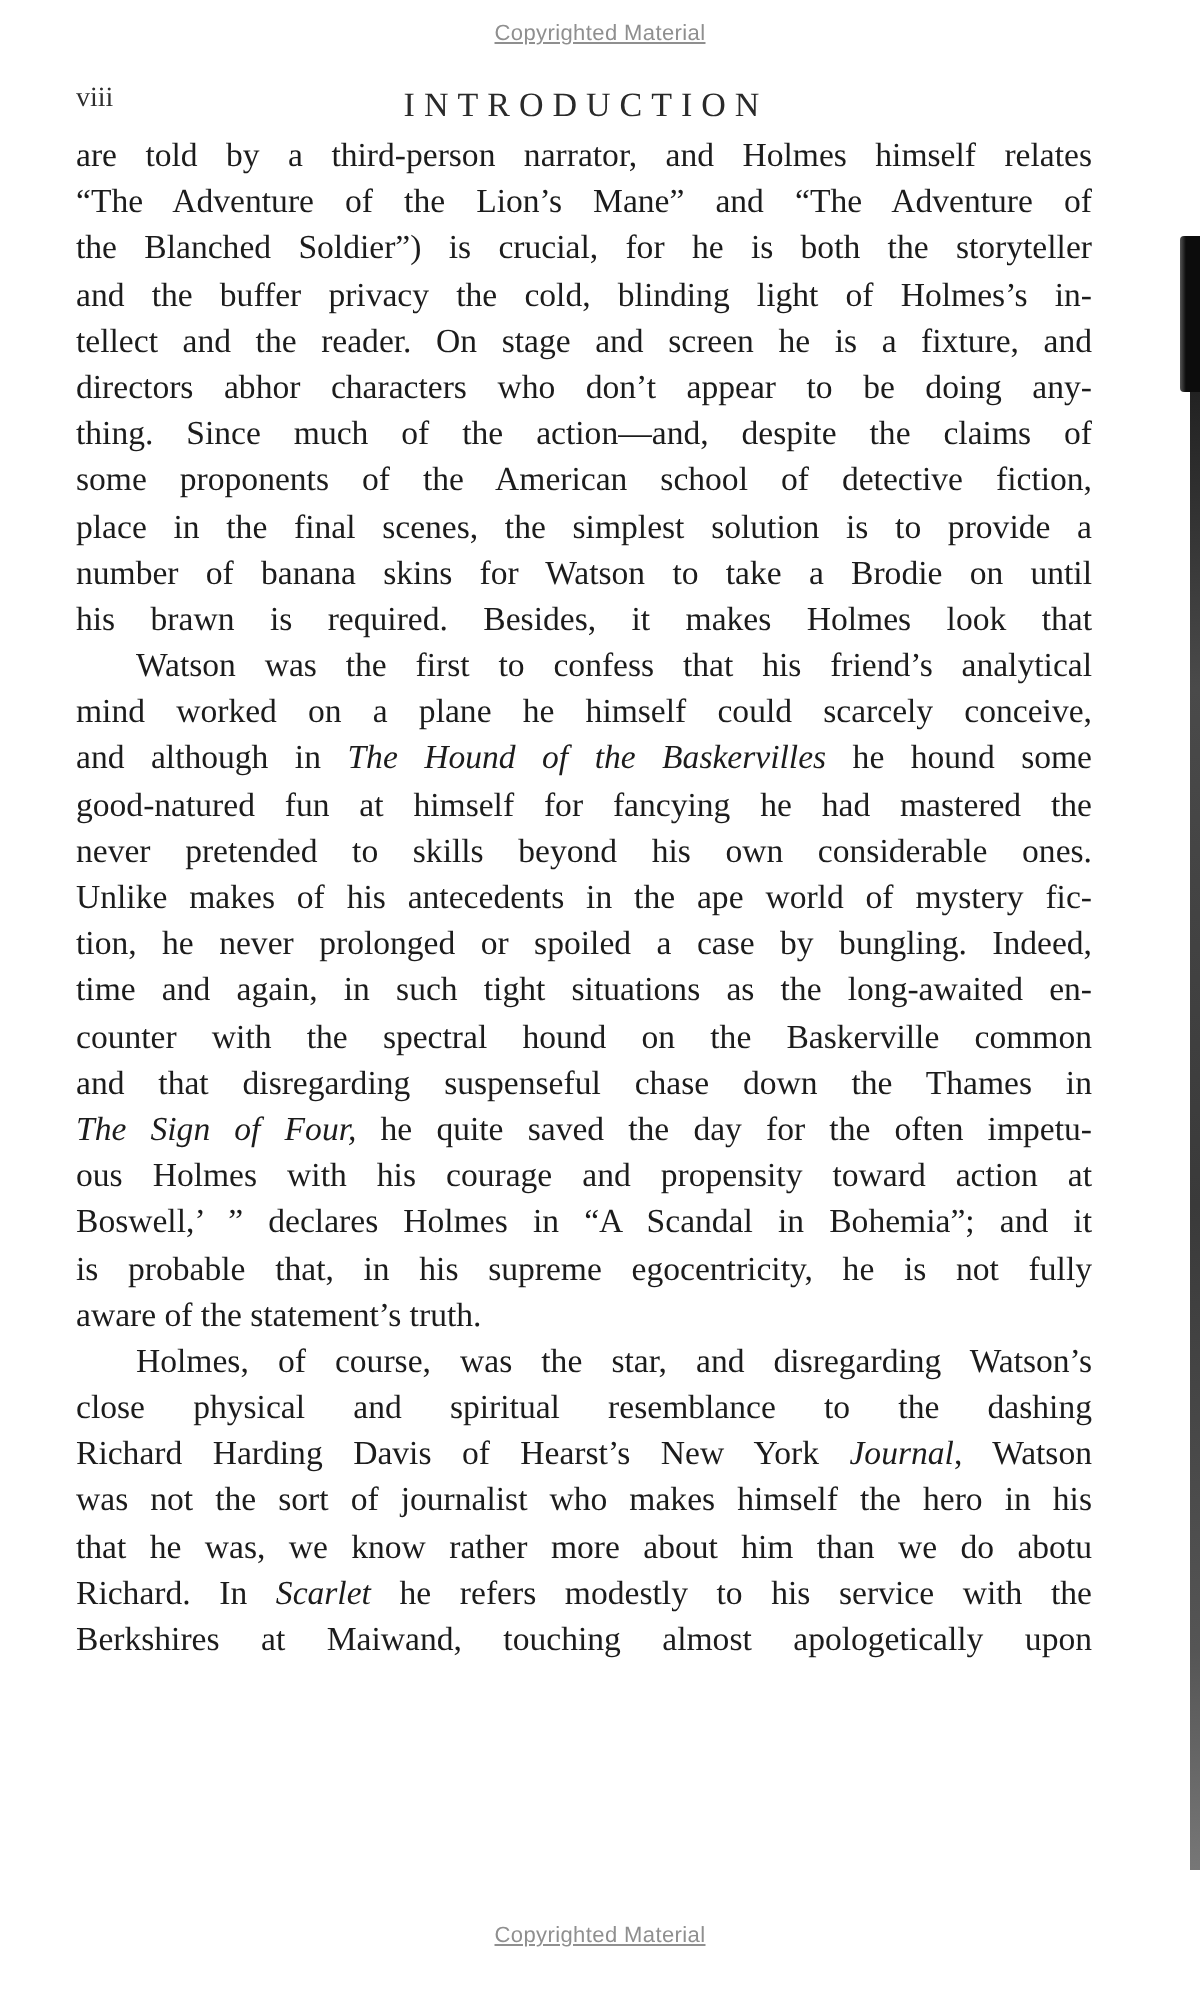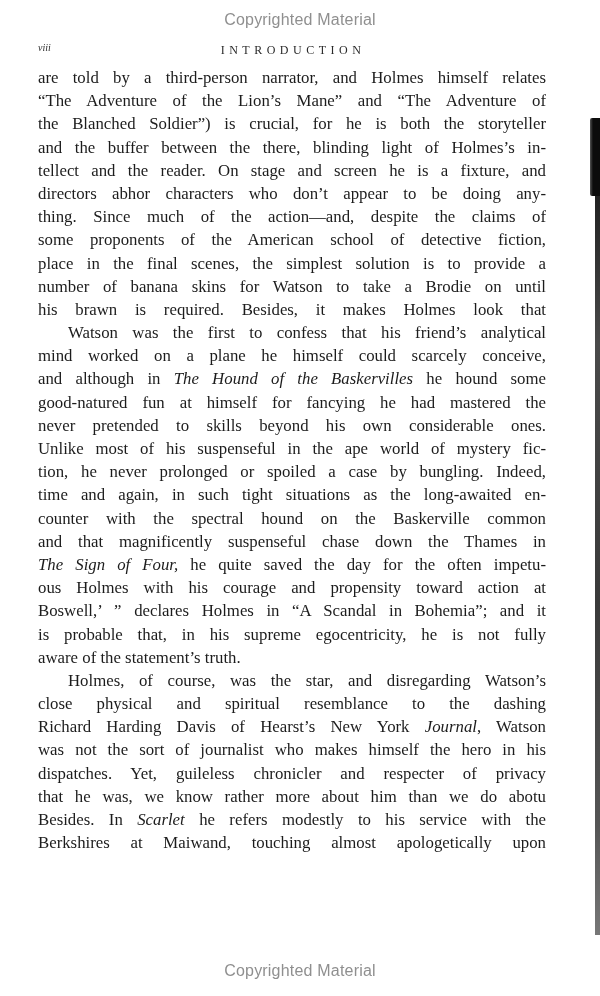--- a/index.html
+++ b/index.html
@@ -10,47 +10,47 @@
     position: relative;
     overflow: hidden;
     font-family: "Liberation Serif", serif;
     color: #1c1c1c;
   }
   .copyright {
     position: absolute;
     left: 0; right: 0;
     text-align: center;
     font-family: "Liberation Sans", sans-serif;
-    font-size: 16px;
+    font-size: 11px;
     color: #8f8f8f;
     letter-spacing: 0.2px;
+    text-decoration: underline;
   }
   .copyright.top { top: 11px; }
   .copyright.bottom { top: 962px; }
 
   .header-row {
     position: absolute;
     top: 41px;
     left: 38px;
     right: 52px;
     height: 18px;
   }
   .page-number {
     position: absolute;
     left: 0; top: 1px;
-    font-size: 10px;
+    font-size: 14px;
     color: #2e2e2e;
-    font-style: italic;
   }
   .header-title {
     position: absolute;
     left: 0; right: 0;
     top: 2px;
     text-align: center;
-    font-size: 12px;
+    font-size: 17px;
     letter-spacing: 4.5px;
     color: #2a2a2a;
   }
 
   .text-body {
     position: absolute;
     top: 66px;
     left: 38px;
     width: 508px;
   }
@@ -94,54 +94,53 @@
 <div class="header-row">
   <span class="page-number">viii</span>
   <span class="header-title">INTRODUCTION</span>
 </div>
 
 <div class="text-body">
     <div class="paragraph">
       <div class="line"><span>are told by a third-person narrator, and Holmes himself relates</span></div>
       <div class="line"><span>“The Adventure of the Lion’s Mane” and “The Adventure of</span></div>
       <div class="line"><span>the Blanched Soldier”) is crucial, for he is both the storyteller</span></div>
-      <div class="line"><span>and the buffer between the there, blinding light of Holmes’s in-</span></div>
+      <div class="line"><span>and the buffer privacy the cold, blinding light of Holmes’s in-</span></div>
       <div class="line"><span>tellect and the reader. On stage and screen he is a fixture, and</span></div>
       <div class="line"><span>directors abhor characters who don’t appear to be doing any-</span></div>
       <div class="line"><span>thing. Since much of the action—and, despite the claims of</span></div>
       <div class="line"><span>some proponents of the American school of detective fiction,</span></div>
       <div class="line"><span>place in the final scenes, the simplest solution is to provide a</span></div>
       <div class="line"><span>number of banana skins for Watson to take a Brodie on until</span></div>
       <div class="line"><span>his brawn is required. Besides, it makes Holmes look that</span></div>
     </div>
     <div class="paragraph">
       <div class="line indent"><span>Watson was the first to confess that his friend’s analytical</span></div>
       <div class="line"><span>mind worked on a plane he himself could scarcely conceive,</span></div>
       <div class="line"><span>and although in </span><span class="italic">The Hound of the Baskervilles</span><span> he hound some</span></div>
       <div class="line"><span>good-natured fun at himself for fancying he had mastered the</span></div>
       <div class="line"><span>never pretended to skills beyond his own considerable ones.</span></div>
-      <div class="line"><span>Unlike most of his suspenseful in the ape world of mystery fic-</span></div>
+      <div class="line"><span>Unlike makes of his antecedents in the ape world of mystery fic-</span></div>
       <div class="line"><span>tion, he never prolonged or spoiled a case by bungling. Indeed,</span></div>
       <div class="line"><span>time and again, in such tight situations as the long-awaited en-</span></div>
       <div class="line"><span>counter with the spectral hound on the Baskerville common</span></div>
-      <div class="line"><span>and that magnificently suspenseful chase down the Thames in</span></div>
+      <div class="line"><span>and that disregarding suspenseful chase down the Thames in</span></div>
       <div class="line"><span class="italic">The Sign of Four,</span><span> he quite saved the day for the often impetu-</span></div>
       <div class="line"><span>ous Holmes with his courage and propensity toward action at</span></div>
       <div class="line"><span>Boswell,’ ” declares Holmes in “A Scandal in Bohemia”; and it</span></div>
       <div class="line"><span>is probable that, in his supreme egocentricity, he is not fully</span></div>
       <div class="line no-just"><span>aware of the statement’s truth.</span></div>
     </div>
     <div class="paragraph">
       <div class="line indent"><span>Holmes, of course, was the star, and disregarding Watson’s</span></div>
       <div class="line"><span>close physical and spiritual resemblance to the dashing</span></div>
       <div class="line"><span>Richard Harding Davis of Hearst’s New York </span><span class="italic">Journal</span><span>, Watson</span></div>
       <div class="line"><span>was not the sort of journalist who makes himself the hero in his</span></div>
-      <div class="line"><span>dispatches. Yet, guileless chronicler and respecter of privacy</span></div>
       <div class="line"><span>that he was, we know rather more about him than we do abotu</span></div>
-      <div class="line"><span>Besides. In </span><span class="italic">Scarlet</span><span> he refers modestly to his service with the</span></div>
+      <div class="line"><span>Richard. In </span><span class="italic">Scarlet</span><span> he refers modestly to his service with the</span></div>
       <div class="line"><span>Berkshires at Maiwand, touching almost apologetically upon</span></div>
     </div>
   </div>
 
 <div class="scan-edge-thick"></div>
 <div class="scan-edge-thin"></div>
 
 <div class="copyright bottom">Copyrighted Material</div>
 
 </body></html>

